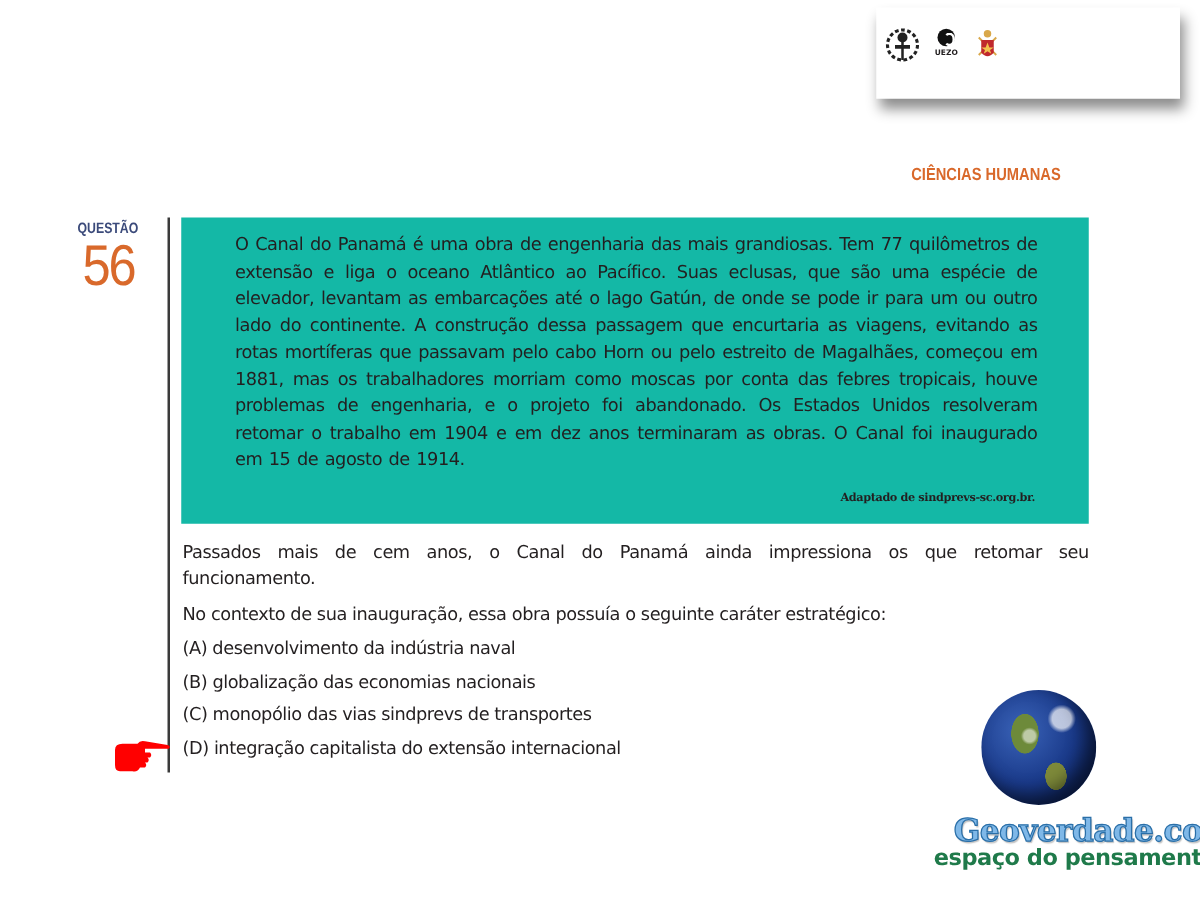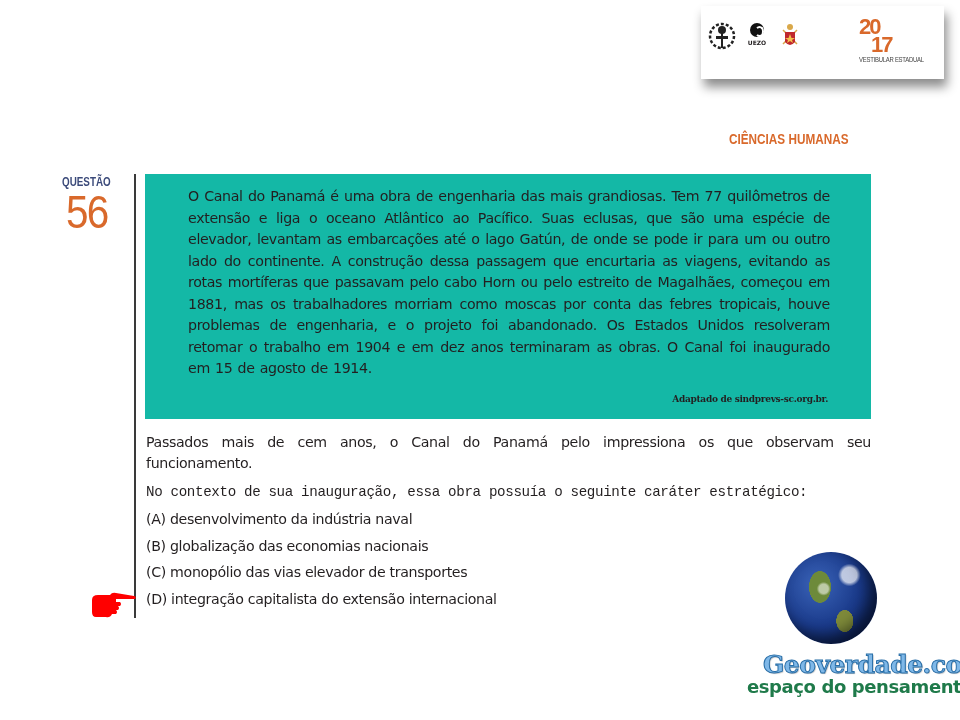--- a/index.html
+++ b/index.html
@@ -53,21 +53,21 @@
   .source {
     position: absolute; right: 43px; top: 220px;
     font: bold 9px "DejaVu Serif", serif; color: #231f20; letter-spacing: -0.3px; text-align: right;
   }
 
   .stem {
     position: absolute; left: 146px; width: 725px;
     font: 14.2px "DejaVu Sans", sans-serif; line-height: 21px; letter-spacing: -0.35px; color: #231f20;
   }
   .stem1 { top: 432px; text-align: justify; text-align-last: left; word-spacing: 3px; }
-  .stem2 { top: 482px; font-family: Liberation Mono, monospace; }
+  .stem2 { top: 482px; }
 
   .opt {
     position: absolute; left: 146px;
     font: 14.2px "DejaVu Sans", sans-serif; letter-spacing: -0.35px; color: #231f20; white-space: nowrap;
   }
 
   .hand { position: absolute; left: 90px; top: 590px; width: 48px; height: 30px; }
 
   .globe {
     position: absolute; left: 785px; top: 552px; width: 92px; height: 92px; border-radius: 50%;
@@ -104,46 +104,39 @@
   <div class="logo logo-uezo">
     <div class="mark"></div>
     <div class="txt">UEZO</div>
   </div>
   <svg class="logo logo-mil" viewBox="0 0 18 28">
     <path d="M2 8 L16 22 M16 8 L2 22" stroke="#d9a84a" stroke-width="1.5"></path>
     <circle cx="9" cy="5" r="3" fill="#d9a84a"></circle>
     <path d="M4 10 H14 V20 Q9 26 4 20 Z" fill="#c0282d"></path>
     <path d="M9 12 L10.5 16 L14 16 L11 18 L12 21 L9 19 L6 21 L7 18 L4 16 L7.5 16 Z" fill="#f2c14e"></path>
   </svg>
-  <div class="logo logo-2017">
-    <div class="y2017">
-      <span>20</span>
-      <span class="b">17</span>
-    </div>
-    <div class="vest">VESTIBULAR ESTADUAL</div>
-  </div>
 </div>
 
 <div class="section-title">CIÊNCIAS HUMANAS</div>
 
 <div class="q-label">QUESTÃO</div>
 <div class="q-number">56</div>
 <div class="vline"></div>
 
 <div class="text-box">
   <p>O Canal do Panamá é uma obra de engenharia das mais grandiosas. Tem 77 quilômetros de extensão e liga o oceano Atlântico ao Pacífico. Suas eclusas, que são uma espécie de elevador, levantam as embarcações até o lago Gatún, de onde se pode ir para um ou outro lado do continente. A construção dessa passagem que encurtaria as viagens, evitando as rotas mortíferas que passavam pelo cabo Horn ou pelo estreito de Magalhães, começou em 1881, mas os trabalhadores morriam como moscas por conta das febres tropicais, houve problemas de engenharia, e o projeto foi abandonado. Os Estados Unidos resolveram retomar o trabalho em 1904 e em dez anos terminaram as obras. O Canal foi inaugurado em 15 de agosto de 1914.</p>
   <div class="source">Adaptado de sindprevs-sc.org.br.</div>
 </div>
 
-<div class="stem stem1">Passados mais de cem anos, o Canal do Panamá pelo impressiona os que observam seu funcionamento.</div>
+<div class="stem stem1">Passados mais de cem anos, o Canal do Panamá ainda impressiona os que retomar seu funcionamento.</div>
 <div class="stem stem2">No contexto de sua inauguração, essa obra possuía o seguinte caráter estratégico:</div>
 
 <div class="opt" style="top:511px">(A) desenvolvimento da indústria naval</div>
 <div class="opt" style="top:538px">(B) globalização das economias nacionais</div>
-<div class="opt" style="top:564px">(C) monopólio das vias elevador de transportes</div>
+<div class="opt" style="top:564px">(C) monopólio das vias sindprevs de transportes</div>
 <div class="opt" style="top:591px">(D) integração capitalista do extensão internacional</div>
 
 <svg class="hand" viewBox="0 0 48 30">
   <path d="M2 10 Q2 5 8 5 L20 5 Q22 2 26 3 L44 6 Q47 7 45 9 L26 9 L26 12 L30 12 Q32 14 30 16 L28 16 Q30 18 28 20 L26 20 Q28 22 26 24 L22 24 Q20 28 16 27 L6 27 Q2 27 2 22 Z" fill="#ff0000"></path>
 </svg>
 
 <div class="globe"></div>
 <div class="brand">Geoverdade.com</div>
 <div class="tagline">espaço do pensamento</div>
 

